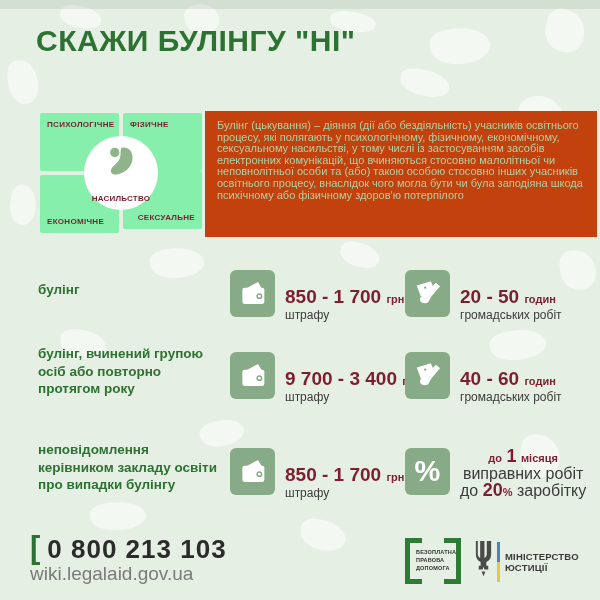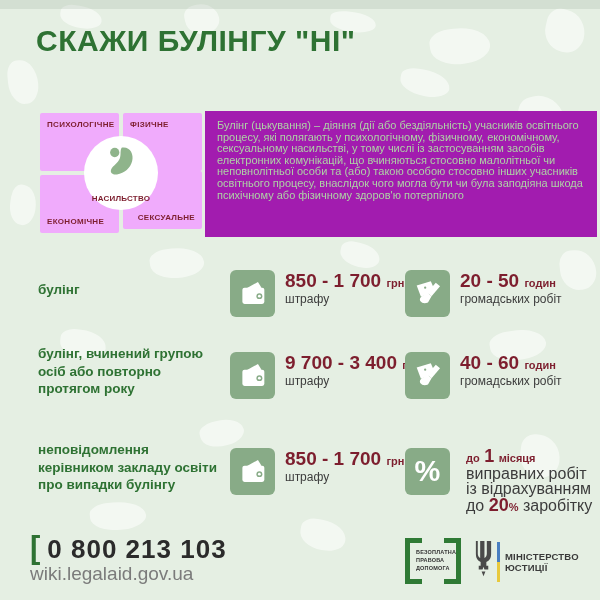--- a/index.html
+++ b/index.html
@@ -31,49 +31,49 @@
 
   .layer{position:absolute;inset:0;z-index:2;}
 
   
   .hdr{position:absolute;left:36px;top:24px;}
   .hdr h1{margin:0;font-size:30px;font-weight:bold;color:#2e7233;letter-spacing:.5px;}
   .hdr .sub{margin-top:5px;font-size:15.5px;font-weight:bold;color:#2e7233;letter-spacing:.3px;}
 
   
   .diagram{position:absolute;left:40px;top:113px;width:162px;height:120px;}
-  .quad{position:absolute;width:79px;height:58px;background:#f0abfc;border-radius:2px;
+  .quad{position:absolute;width:79px;height:58px;background:#86efac;border-radius:2px;
         font-size:8px;font-weight:bold;color:#7d1e2e;letter-spacing:.3px;padding:7px;box-sizing:border-box;}
   .q1{left:0;top:0;}
   .q2{left:83px;top:0;text-align:left;}
   .q3{left:0;top:62px;display:flex;align-items:flex-end;}
   .q4{left:83px;top:58px;display:flex;align-items:flex-end;justify-content:flex-end;text-align:right;}
   .circle{position:absolute;left:44px;top:23px;width:74px;height:74px;background:#fff;border-radius:50%;
           display:flex;flex-direction:column;align-items:center;justify-content:center;}
   .circle .clabel{font-size:8px;font-weight:bold;color:#7d1e2e;margin-top:12px;letter-spacing:.2px;}
 
   
-  .defbox{position:absolute;left:205px;top:111px;width:392px;height:126px;background:#a21caf;
+  .defbox{position:absolute;left:205px;top:111px;width:392px;height:126px;background:#c2410c;
           color:#aed2a6;font-size:11px;line-height:11.6px;padding:9px 12px;box-sizing:border-box;}
 
   
   .row{position:absolute;left:0;width:600px;}
   .row-1{top:270px;} .row-2{top:352px;} .row-3{top:448px;}
   .offense{position:absolute;left:38px;width:186px;font-size:13.5px;font-weight:bold;color:#2e7233;line-height:1.3;}
   .row-1 .offense{top:11px;}
   .row-2 .offense,.row-3 .offense{top:-7px;}
   .cell{position:absolute;top:0;display:flex;}
   .cell.fine{left:230px;} .cell.work{left:405px;}
   .sq{width:45px;height:47px;background:#88ab87;border-radius:6px;display:flex;align-items:center;justify-content:center;flex:none;}
   .sq .pctglyph{font-size:29px;font-weight:bold;color:#fff;}
-  .txt{margin-left:10px;padding-top:1px;white-space:nowrap;}
+  .txt{margin-left:10px;padding-top:1px;white-space:nowrap;margin-top:16px;}
   .big{font-size:19px;font-weight:bold;color:#7d1e2e;line-height:1;}
   .unit{font-size:11px;font-weight:bold;color:#7d1e2e;}
   .subln{font-size:12px;color:#3c3c3c;line-height:1.25;margin-top:2px;}
-  .corr{margin-left:16px;white-space:nowrap;}
+  .corr{margin-left:10px;white-space:nowrap;text-align:center;}
   .corr .l1{line-height:16px;}
   .corr .mun{font-size:11px;font-weight:bold;color:#7d1e2e;}
   .corr .bignum{font-size:18px;font-weight:bold;color:#7d1e2e;}
   .corr .gray{font-size:16px;color:#3c3c3c;line-height:15px;}
   .corr .l4{line-height:18px;}
 
   
   .phone-row{position:absolute;left:30px;top:535px;display:flex;align-items:flex-start;}
   .phone-bracket{font-size:31px;line-height:26px;font-weight:bold;color:#2e7233;margin-right:7px;}
   .phone{font-size:26px;font-weight:bold;color:#2b2b2b;letter-spacing:1px;line-height:28px;}
@@ -219,21 +219,20 @@
           <div class="subln">штрафу</div>
         </div>
       </div>
       <div class="cell work">
         <div class="sq">
           <span class="pctglyph">%</span>
         </div>
         <div class="corr">
           <div class="l1"><span class="mun">до</span> <span class="bignum">1</span> <span class="mun">місяця</span></div>
           <div class="gray">виправних робіт</div>
-          <div class="gray">із відрахуванням</div>
           <div class="l4"><span class="gray">до</span> <span class="bignum">20</span><span class="mun">%</span> <span class="gray">заробітку</span></div>
         </div>
       </div>
     </div>
 
     <div class="phone-row">
       <span class="phone-bracket">[</span>
       <span class="phone">0 800 213 103</span>
     </div>
     <div class="url">wiki.legalaid.gov.ua</div>

